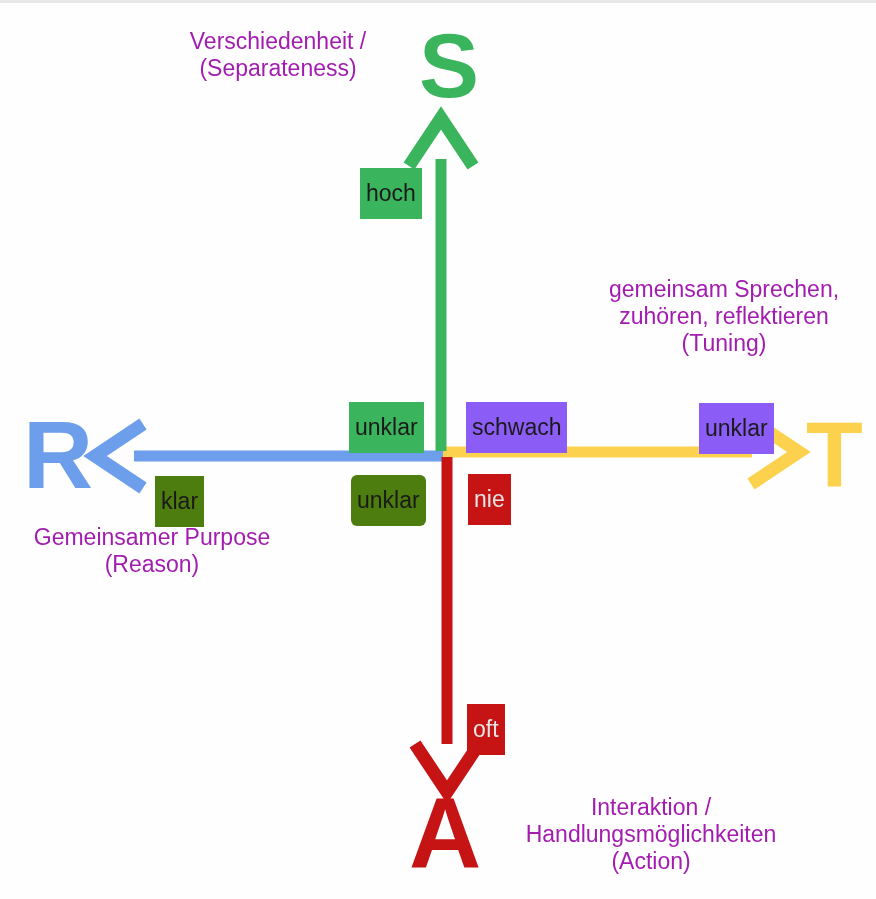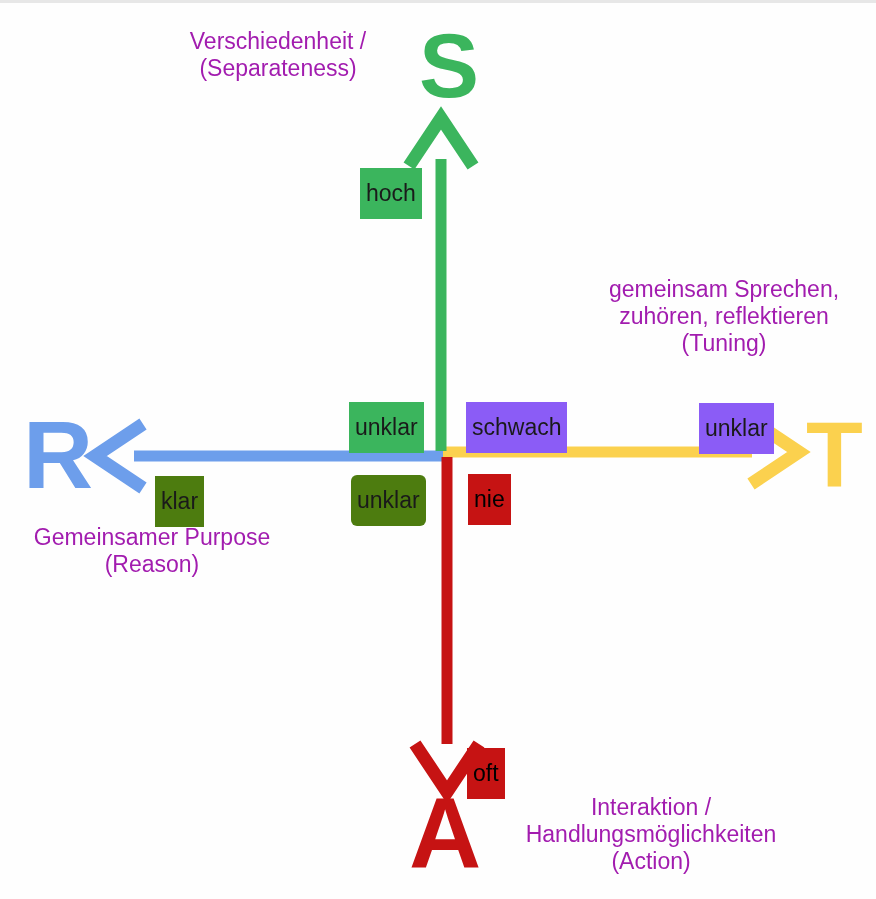--- a/index.html
+++ b/index.html
@@ -52,30 +52,30 @@
     position: absolute;
     font-size: 23px;
     line-height: 27px;
     padding: 12px 6px;
     white-space: nowrap;
     color: #1a1a1a;
   }
   .chip-green  { background: #3BB55D; }
   .chip-yellow { background: #8b5cf6; }
   .chip-blue   { background: #4d7c0f; }
-  .chip-red    { background: #C61313; color: #000000; }
+  .chip-red    { background: #C61313; color: #e5e5e5; }
 
   .chip-hoch    { left: 360px; top: 168px; }
   .chip-gering  { left: 349px; top: 402px; }
   .chip-schwach { left: 466px; top: 402px; }
   .chip-stark   { left: 699px; top: 403px; }
   .chip-klar    { left: 155px; top: 476px; }
   .chip-unklar  { left: 351px; top: 475px; border-radius: 6px; }
   .chip-nie     { left: 468px; top: 474px; }
-  .chip-oft     { left: 467px; top: 704px; margin-top: 44px; }
+  .chip-oft     { left: 467px; top: 704px; }
 </style>
 </head>
 <body>
 
 <div class="canvas">
 
   <div class="top-edge"></div>
 
   <svg class="arrows" width="876" height="899" viewBox="0 0 876 899">
 

